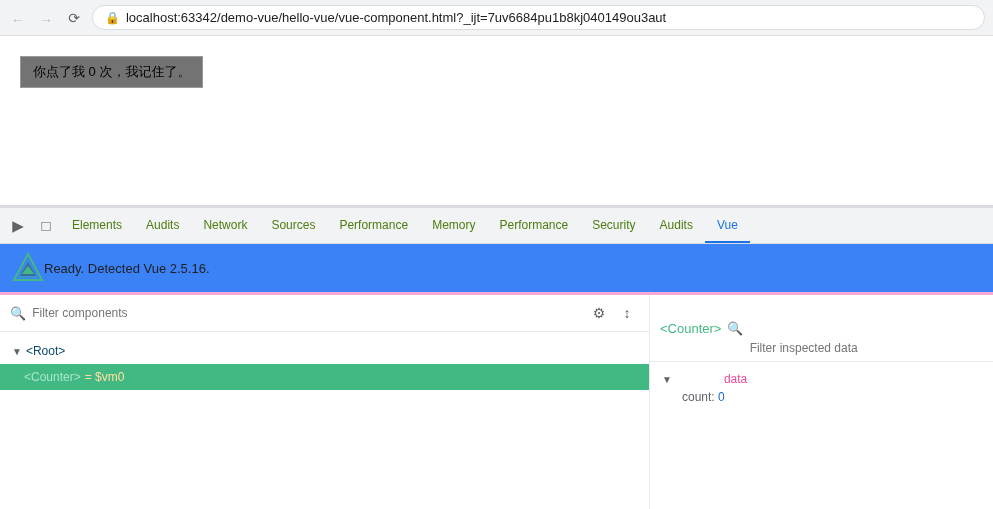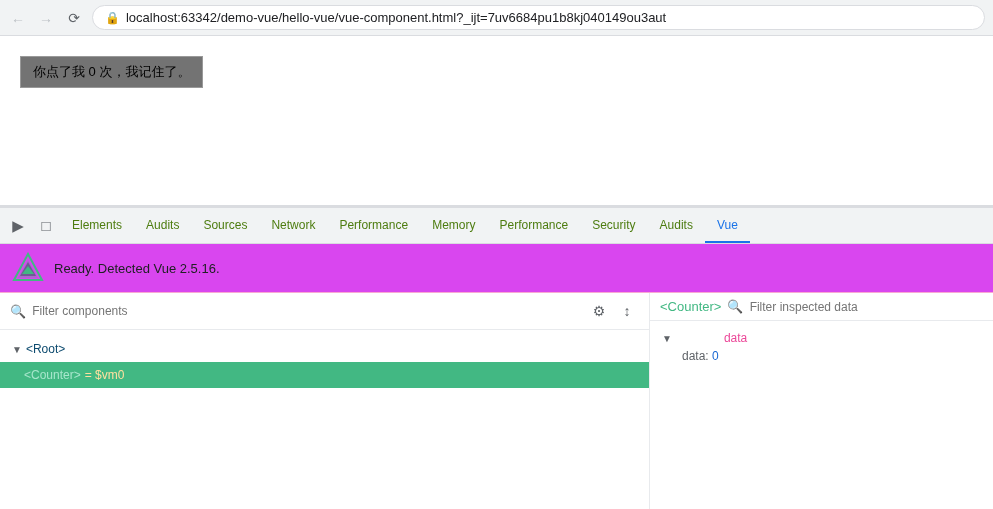--- a/index.html
+++ b/index.html
@@ -106,24 +106,23 @@
       display: flex;
       flex-direction: column;
       flex: 1;
       background: white;
     }
 
     
     .vue-header {
       display: flex;
       align-items: center;
-      gap: 10px;
       padding: 8px 12px;
-      border-bottom: 1px solid #f9a8d4;
-      background: #d946ef;
+      border-bottom: 3px solid #f9a8d4;
+      background: #3b82f6;
     }
     .vue-logo {
       width: 32px; height: 32px;
     }
     .vue-status {
       font-size: 13px;
       color: #202124;
     }
 
     
@@ -204,20 +203,21 @@
       color: #42b883;
       font-size: 13px;
       font-weight: 500;
     }
     .right-filter-icon { color: #9aa0a6; font-size: 13px; }
     .right-filter-input {
       flex: 1;
       border: none; outline: none;
       font-size: 12px; color: #5f6368;
       background: transparent;
+      margin-top: 40px;
     }
 
     
     .data-inspector {
       padding: 10px 12px;
     }
     .data-section {
       display: flex; align-items: flex-start; gap: 4px;
       font-size: 12px;
     }
@@ -258,24 +258,24 @@
     <button class="dt-icon-btn">▶</button>
     <button class="dt-icon-btn">□</button>
     <div class="devtools-tabs">
       <div class="devtools-tab">
         <span>Elements</span>
       </div>
       <div class="devtools-tab">
         <span>Audits</span>
       </div>
       <div class="devtools-tab">
+        <span>Network</span>
+      </div>
+      <div class="devtools-tab">
         <span>Sources</span>
-      </div>
-      <div class="devtools-tab">
-        <span>Network</span>
       </div>
       <div class="devtools-tab">
         <span>Performance</span>
       </div>
       <div class="devtools-tab">
         <span>Memory</span>
       </div>
       <div class="devtools-tab">
         <span>Performance</span>
       </div>
@@ -334,21 +334,21 @@
           <span class="right-filter-icon">🔍</span>
           <input class="right-filter-input" type="text" placeholder="Filter inspected data" style="">
         </div>
 
         <div class="data-inspector">
           <div class="data-section">
             <span class="data-arrow">▼</span>
             <span class="data-key">data</span>
           </div>
           <div class="data-prop">
-            <span class="data-prop-key">data:</span>
+            <span class="data-prop-key">count:</span>
             <span> </span>
             <span class="data-prop-val">0</span>
           </div>
         </div>
       </div>
     </div>
   </div>
 </div>
 
 </body></html>

